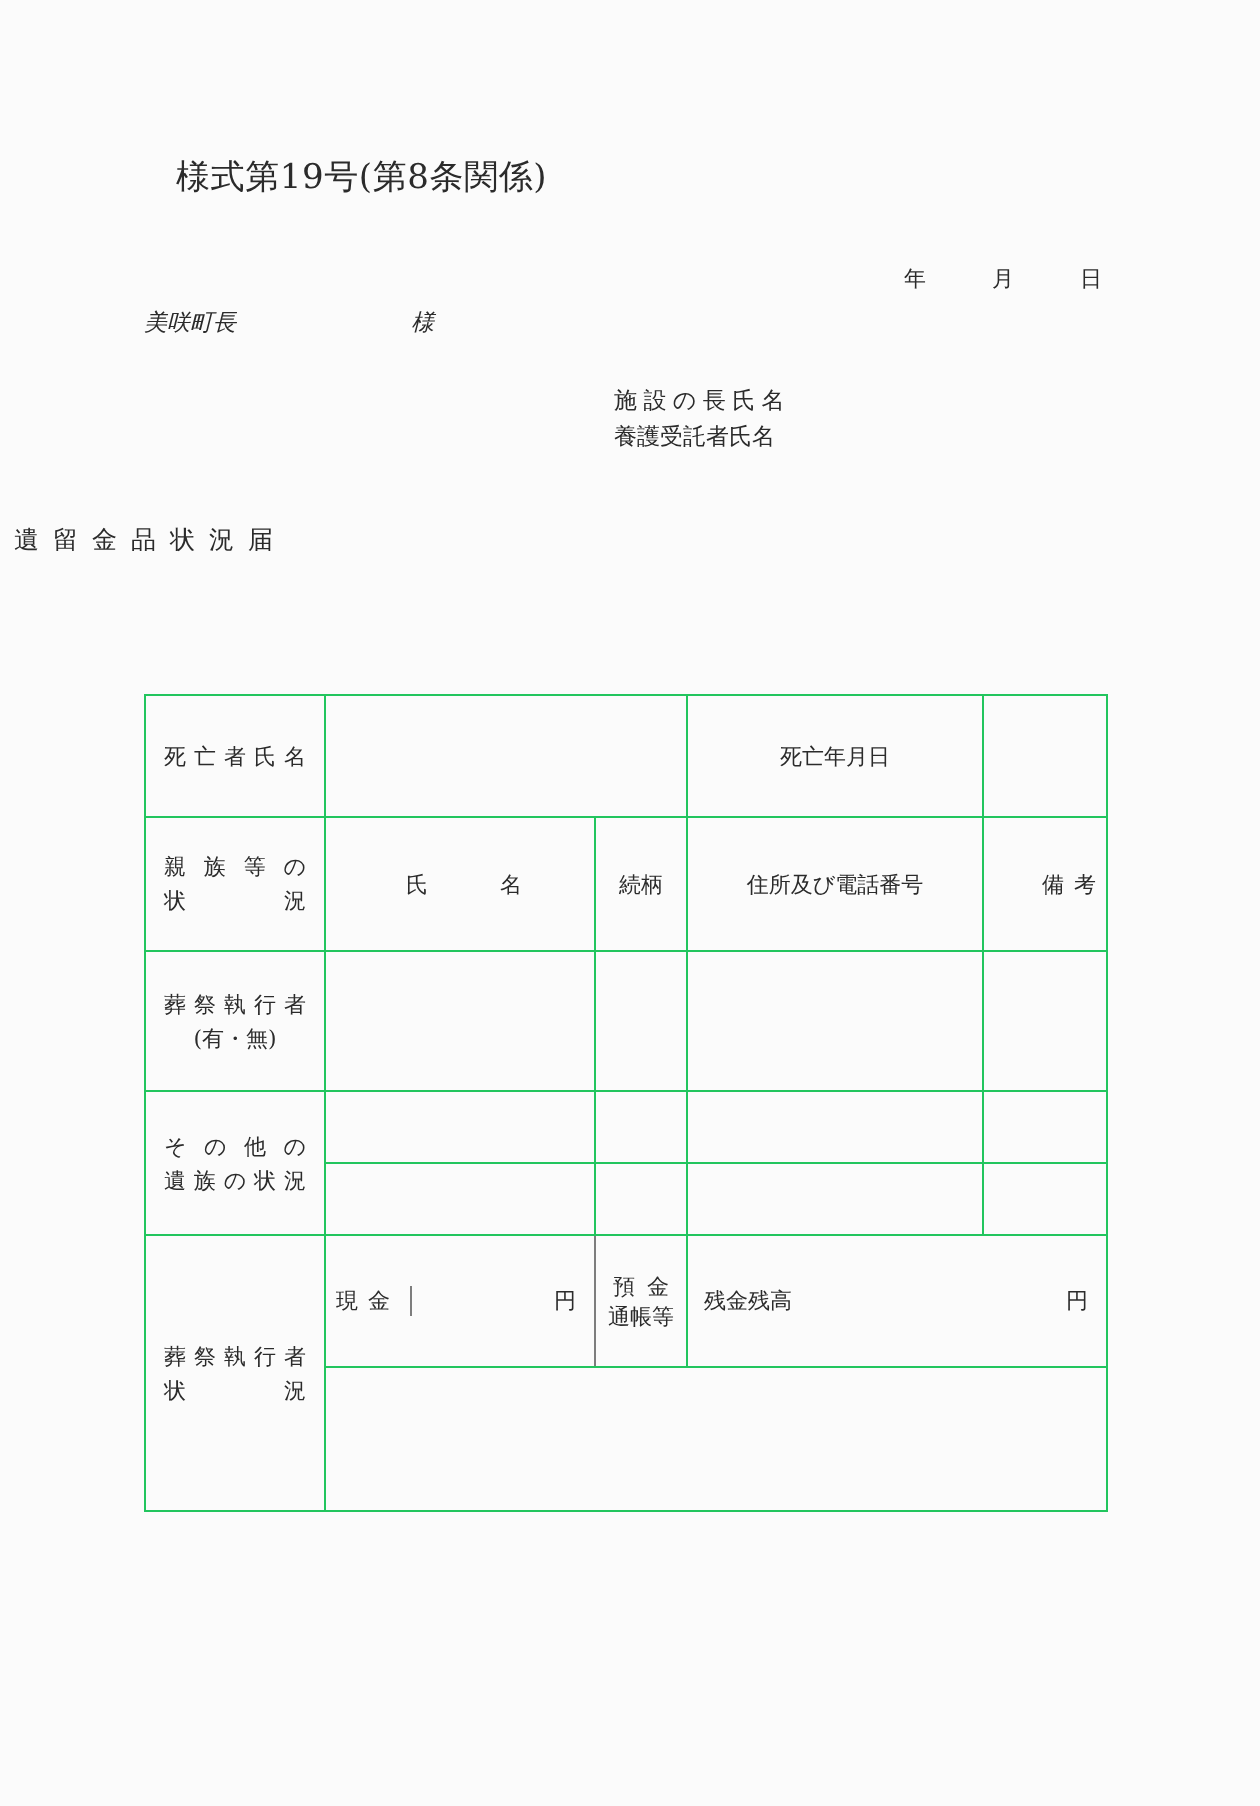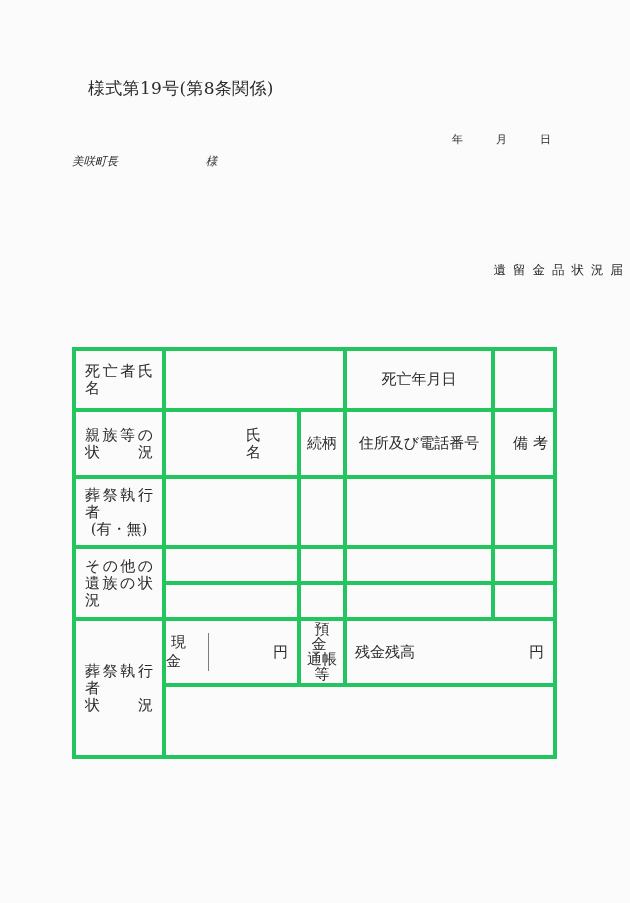--- a/index.html
+++ b/index.html
@@ -71,21 +71,21 @@
   .signer-block .l2 {
     letter-spacing: 0px;
     white-space: nowrap;
   }
 
   .doc-title {
     position: absolute;
     left: 0;
     top: 262px;
     width: 630px;
-    text-align: right;
+    text-align: left;
     font-size: 12.5px;
     letter-spacing: 7px;
     text-indent: 7px;
   }
 
   .body-text {
     position: absolute;
     left: 72px;
     top: 300px;
     width: 484px;
@@ -97,22 +97,22 @@
   
   .form-table {
     position: absolute;
     left: 72px;
     top: 347px;
     width: 481px;
     border-collapse: collapse;
     table-layout: fixed;
   }
   .form-table td {
-    border: 4px solid #22c55e;
-    font-size: 15px;
+    border: 1px solid #22c55e;
+    font-size: 11px;
     padding: 0;
     vertical-align: middle;
   }
 
   .lbl {
     text-align: center;
     line-height: 17px;
   }
   
   .spread {
@@ -167,20 +167,24 @@
     <span>月</span>
     <span class="gap"></span>
     <span>日</span>
   </div>
 
   <div class="addressee">
     <span>美咲町長</span>
     <span class="sama">様</span>
   </div>
 
+  <div class="signer-block">
+    <div class="l1">施設の長氏名</div>
+    <div class="l2">養護受託者氏名</div>
+  </div>
 
   <div class="doc-title">遺留金品状況届</div>
 
 
   <table class="form-table">
     <colgroup>
       <col style="width:90px">
       <col style="width:135px">
       <col style="width:46px">
       <col style="width:148px">

